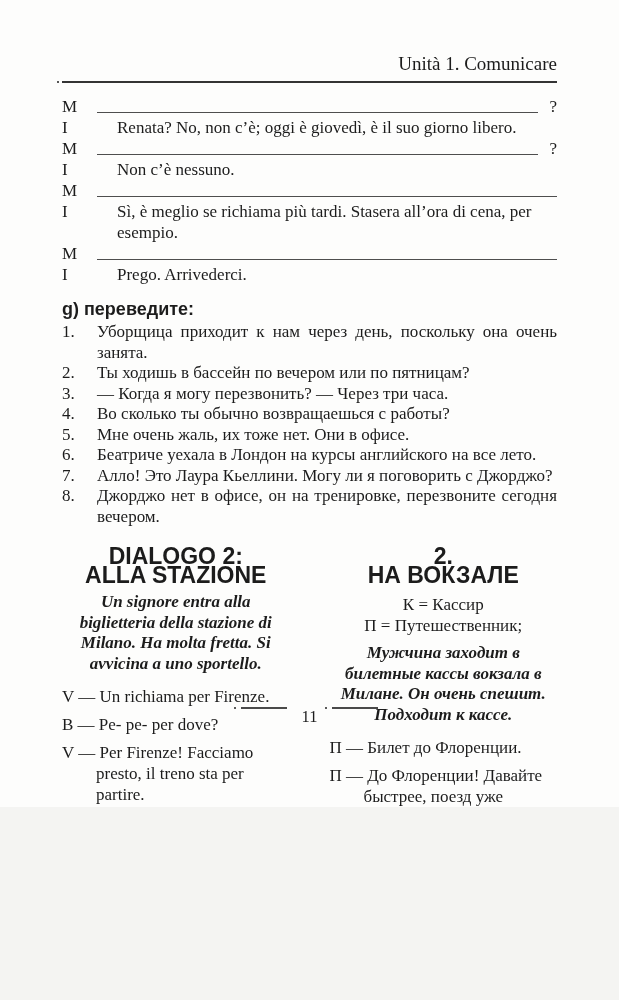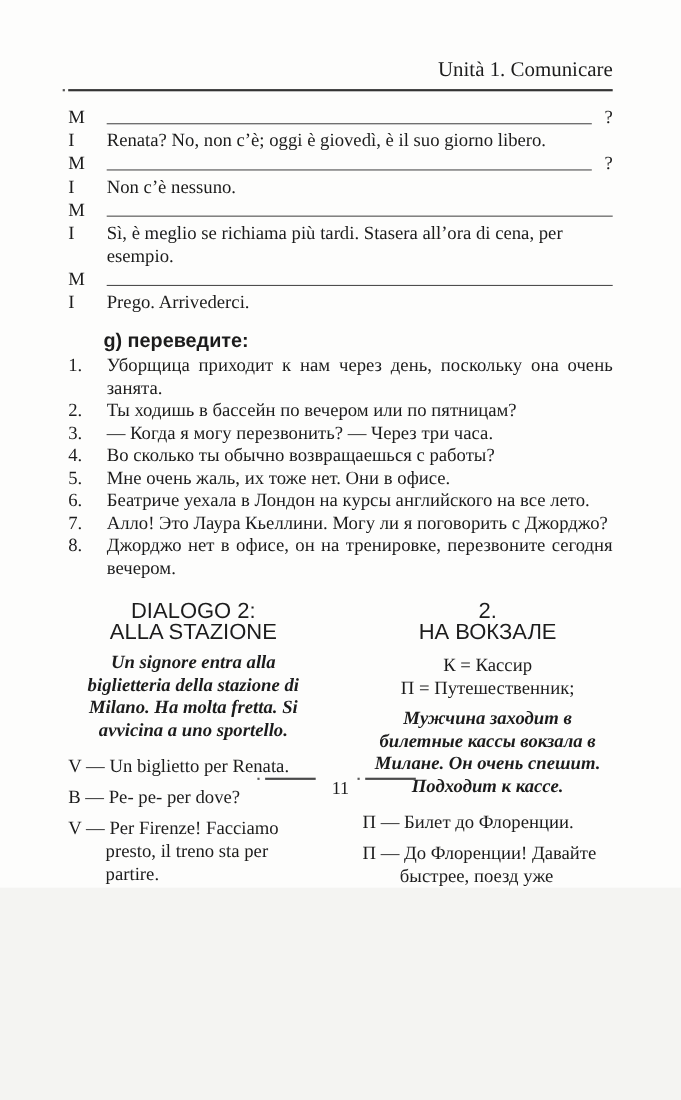--- a/index.html
+++ b/index.html
@@ -28,56 +28,55 @@
   .header-rule::before {
     content: "";
     position: absolute; left: -5px; top: -2px;
     width: 2px; height: 2px; background: #555;
   }
 
   
   .dialog1 { margin-top: 13px; font-size: 17px; }
   .drow { display: flex; line-height: 21px; }
   .drow .spk { width: 35px; flex: none; }
-  .drow .dtext { flex: 1; }
+  .drow .dtext { flex: 1; margin-left: 20px; }
   .bline {
     flex: 1;
     align-self: flex-end;
     border-bottom: 1.5px solid #4e4e4e;
     margin-bottom: 4px;
     height: 1px;
   }
   .qmark { margin-left: 11px; white-space: pre; min-width: 1px; }
 
   
   .ex-heading {
     margin-top: 13px;
     font-family: "Liberation Sans", sans-serif;
     font-weight: bold;
     font-size: 18px;
     line-height: 22px;
-    margin-left: 32px;
   }
   .ex-list { margin-top: 2px; font-size: 17px; }
   .ex-item { display: flex; line-height: 20.5px; }
   .ex-num { width: 35px; flex: none; }
   .ex-text { flex: 1; text-align: justify; }
 
   
   .cols {
     margin-top: 20px;
     display: grid;
     grid-template-columns: 1fr 1fr;
     column-gap: 40px;
     font-size: 17px;
   }
   .col-title {
     font-family: "Liberation Sans", sans-serif;
-    font-weight: normal;
-    font-size: 20px;
+    font-weight: bold;
+    font-size: 23px;
     line-height: 19px;
     text-align: center;
   }
   .legend { margin-top: 9px; text-align: center; line-height: 21px; }
   .intro { margin-top: 7px; text-align: center; font-style: italic; line-height: 20.5px; font-weight: bold; }
   .dlines { margin-top: 12px; }
   .dline {
     padding-left: 34px;
     text-indent: -34px;
     line-height: 21px;
@@ -186,21 +185,21 @@
 
     <div class="cols">
 
       <div class="col">
         <div class="col-title">
           <div>DIALOGO 2:</div>
           <div>ALLA STAZIONE</div>
         </div>
         <div class="intro">Un signore entra alla biglietteria della stazione di Milano. Ha molta fretta. Si avvicina a uno sportello.</div>
         <div class="dlines">
-          <div class="dline">V — Un biglietto per Renata.</div>
+          <div class="dline">V — Un richiama per Firenze.</div>
           <div class="dline">B — Pe- pe- per dove?</div>
           <div class="dline">V — Per Firenze! Facciamo presto, il treno sta per partire.</div>
         </div>
       </div>
 
       <div class="col">
         <div class="col-title">
           <div>2.</div>
           <div>НА ВОКЗАЛЕ</div>
         </div>

